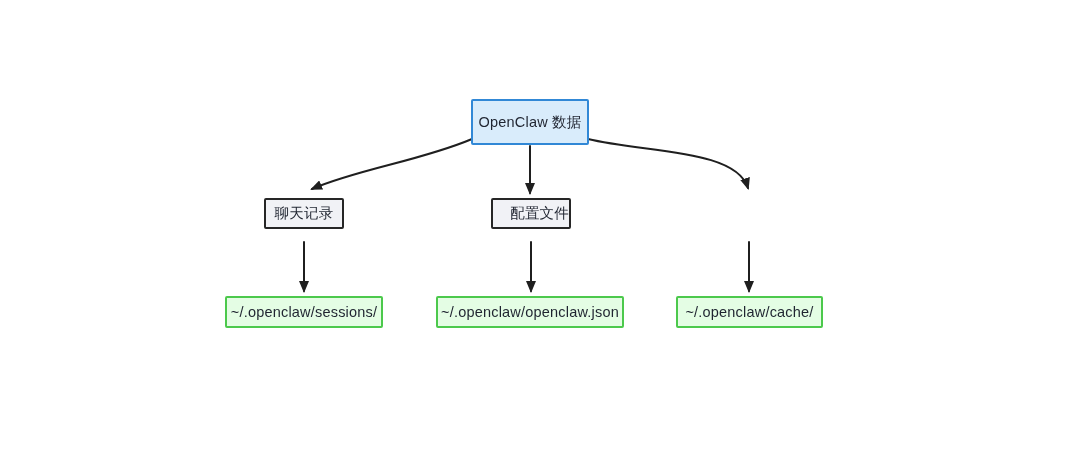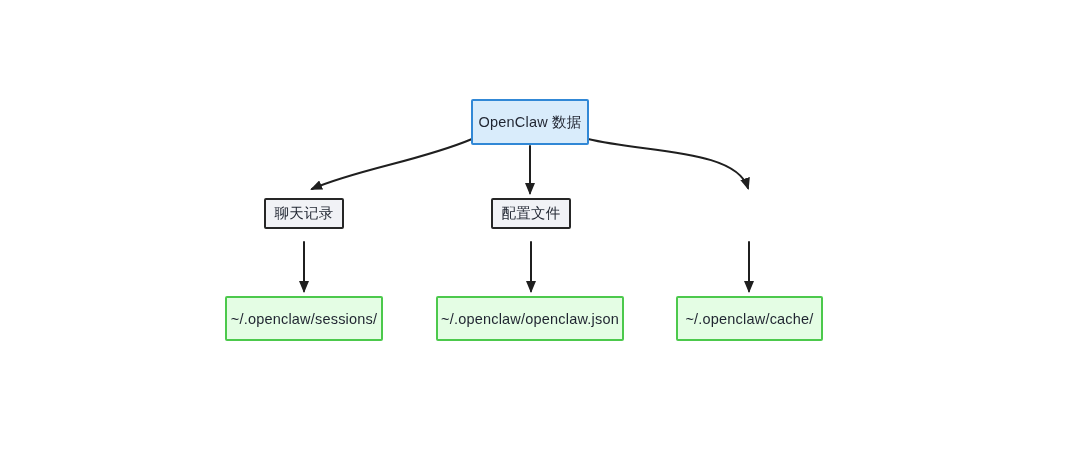--- a/index.html
+++ b/index.html
@@ -47,24 +47,24 @@
     left: 471px; top: 99px; width: 118px; height: 46px;
     background: var(--root-fill, #d9ecfb);
     border: 2px solid var(--root-stroke, #3188d6);
   }
   .node-cat {
     top: 198px; height: 31px; width: 80px;
     background: var(--category-fill, #f1f2f6);
     border: 2px solid var(--category-stroke, #262626);
   }
   .cat-0 { left: 264px; }
-  .cat-1 { left: 491px; }
+  .cat-1 { left: 491px; justify-content: flex-end; }
   .cat-2 { left: 709px; }
   .node-leaf {
-    top: 296px; height: 45px;
+    top: 296px; height: 32px;
     background: var(--path-fill, #e4fde4);
     border: 2px solid var(--path-stroke, #4cc94c);
   }
   .leaf-0 { left: 225px; width: 158px; }
   .leaf-1 { left: 436px; width: 188px; text-align: center; }
   .leaf-2 { left: 676px; width: 147px; }
 </style>
 </head>
 <body>
 

